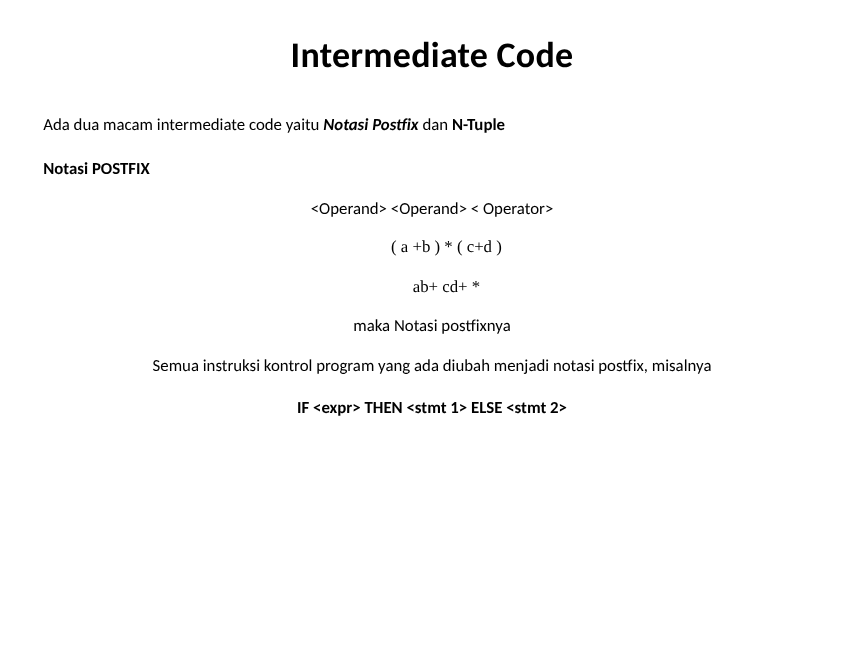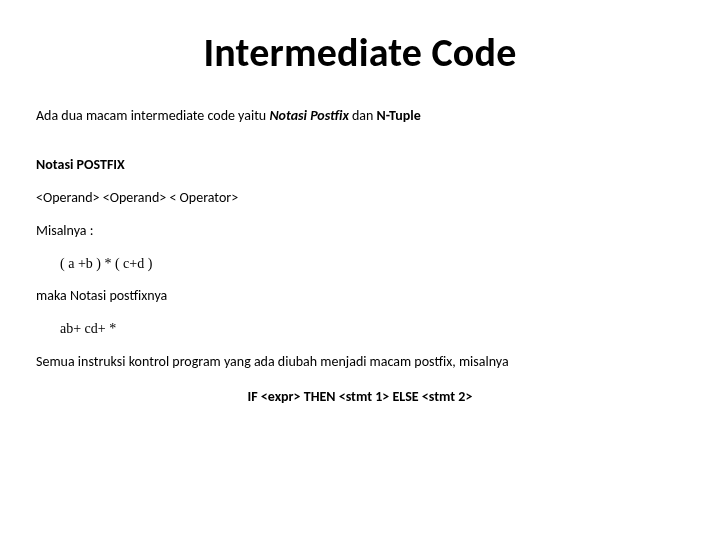--- a/index.html
+++ b/index.html
@@ -13,48 +13,49 @@
     overflow: hidden;
   }
   .slide {
     position: relative;
     width: 720px;
     height: 540px;
     box-sizing: border-box;
   }
   .title {
     text-align: center;
-    font-size: 40px;
+    font-size: 30px;
     font-weight: 700;
     margin-top: 28px;
     margin-bottom: 30px;
     letter-spacing: 0.2px;
   }
   .body {
     padding: 0 36px;
     font-size: 14px;
     line-height: 1.35;
   }
   .para {
-    margin-bottom: 30px;
+    margin-bottom: 18px;
     font-weight: 400;
   }
   .para .term1 {
     font-weight: 700;
     font-style: italic;
   }
   .para .term2 {
     font-weight: 700;
   }
   .heading2 {
     font-weight: 700;
     margin-bottom: 14px;
   }
   .line {
     margin-bottom: 14px;
+    text-align: center;
   }
   .indent {
     padding-left: 24px;
     font-family: Liberation Serif, serif;
   }
   .center-line {
     text-align: center;
     font-weight: 700;
     margin-top: 16px;
   }
@@ -78,29 +79,28 @@
   <div class="body">
 
     <div class="para">
       <span>Ada dua macam intermediate code yaitu </span><span class="term1">Notasi Postfix</span><span> dan </span><span class="term2">N-Tuple</span>
     </div>
 
     <div class="heading2">Notasi POSTFIX</div>
 
     <div class="line">&lt;Operand&gt; &lt;Operand&gt; &lt; Operator&gt;</div>
 
-    <div class="line">Misalnya :</div>
 
     <div class="line indent">( a +b ) * ( c+d )</div>
 
+    <div class="line indent">ab+ cd+ *</div>
+
     <div class="line">maka Notasi postfixnya</div>
 
-    <div class="line indent">ab+ cd+ *</div>
-
-    <div class="line">Semua instruksi kontrol program yang ada diubah menjadi macam postfix, misalnya</div>
+    <div class="line">Semua instruksi kontrol program yang ada diubah menjadi notasi postfix, misalnya</div>
 
     <div class="center-line">IF &lt;expr&gt; THEN &lt;stmt 1&gt; ELSE &lt;stmt 2&gt;</div>
 
   </div>
 
   <div class="footer">
     
     
     
   </div>

